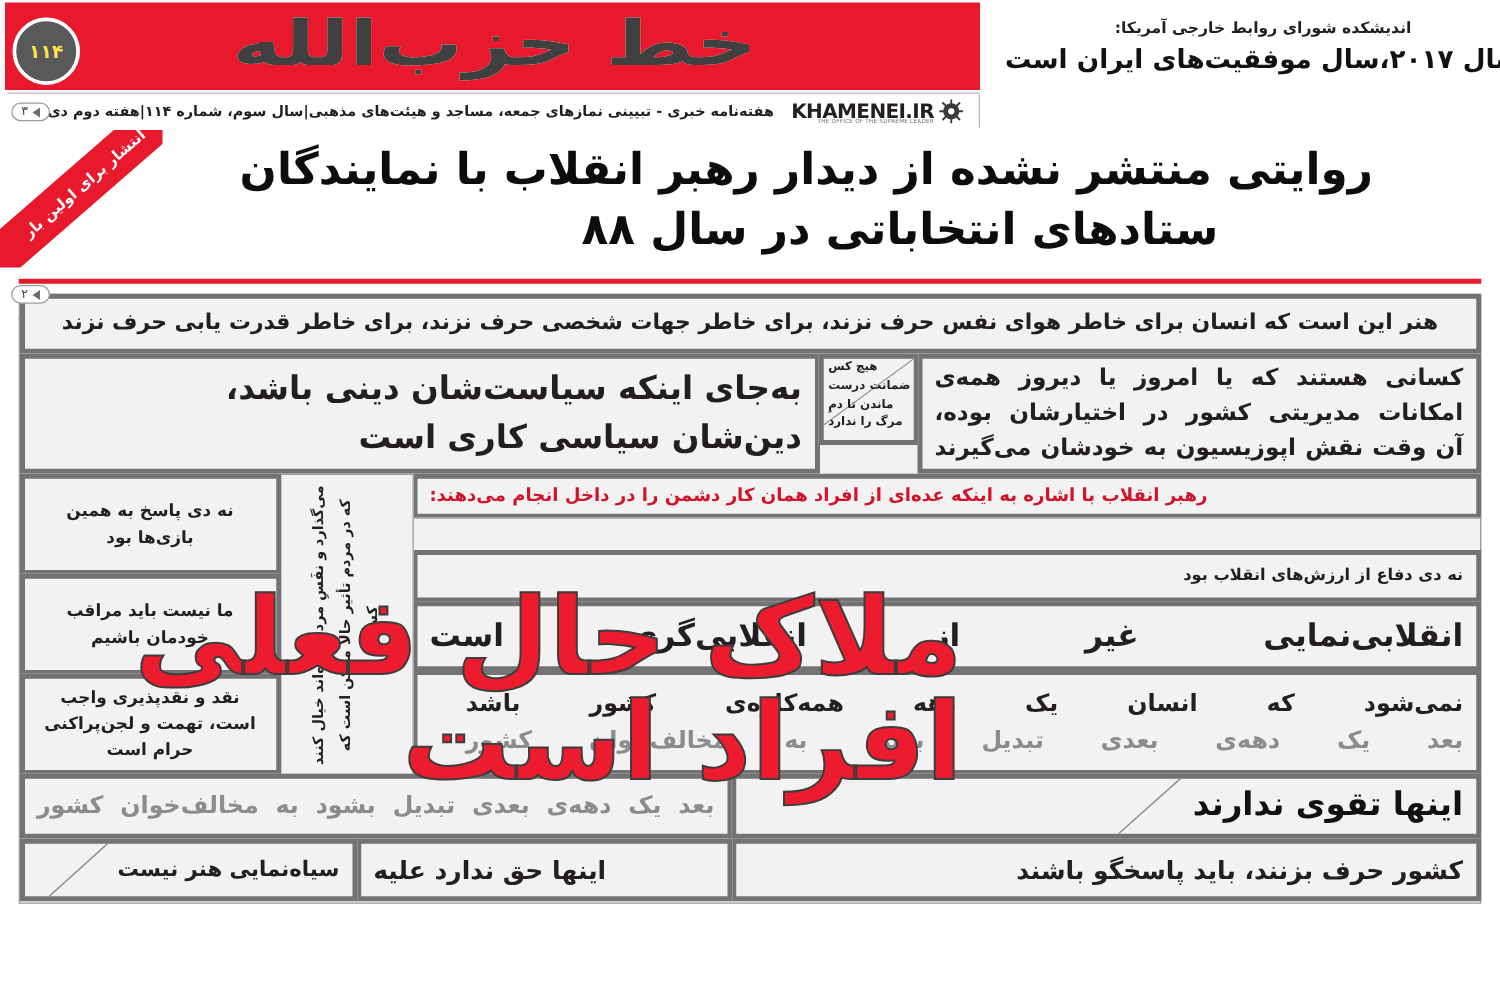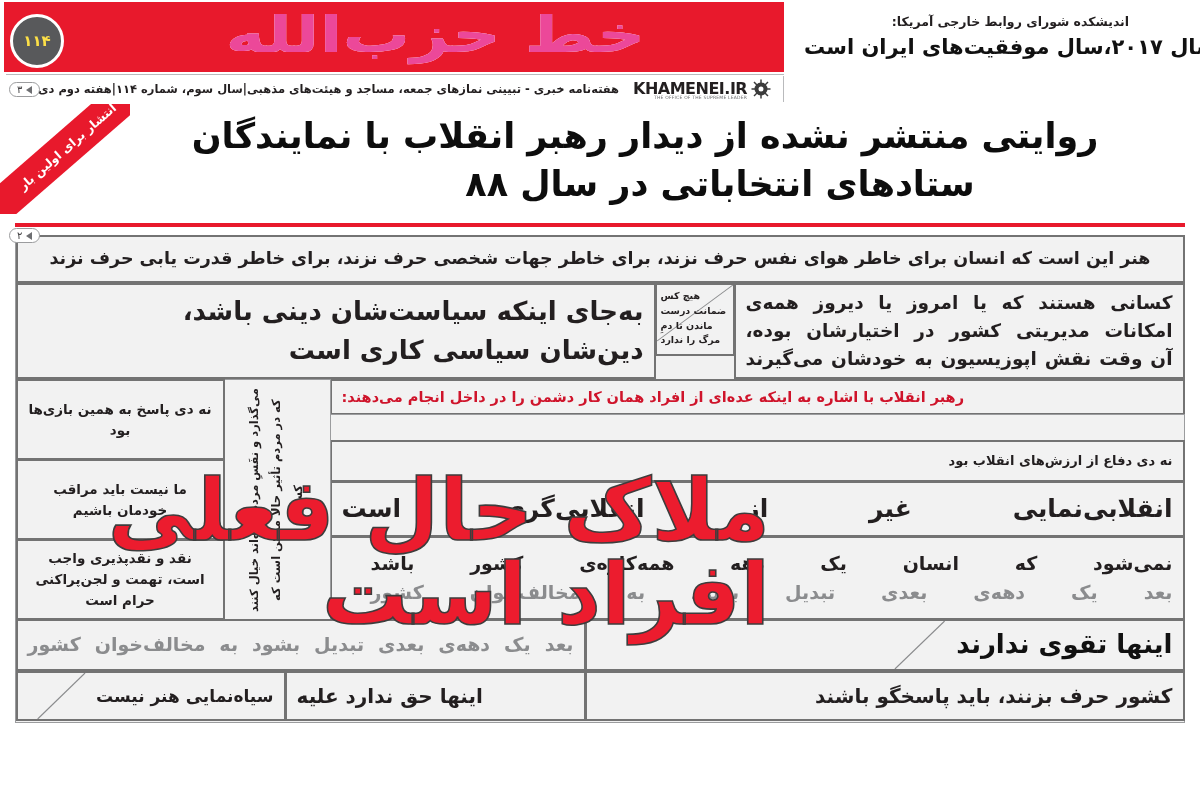--- a/index.html
+++ b/index.html
@@ -25,28 +25,27 @@
     flex:0 0 790px;
     box-sizing:border-box;
   }
   .mast-red{
     position:absolute;left:4px;top:2px;right:6px;height:70px;
     background:#e8192c;
   }
   .mast-logo{
     position:absolute;left:0;top:0;width:100%;height:70px;
     display:flex;align-items:center;justify-content:center;
-    color:#ec4899;
+    color:#404040;
     font-size:50px;
     font-weight:bold;
     letter-spacing:-2px;
     direction:rtl;
     white-space:nowrap;
     text-shadow:0 0 0 #fff;
-    margin-left:40px;
   }
   .mast-logo span{transform:scaleX(1.35);display:inline-block;}
   .mast-badge{
     position:absolute;left:10px;top:14px;
     width:48px;height:48px;border-radius:50%;
     background:#58595b;color:#fde047;
     display:flex;align-items:center;justify-content:center;
     font-size:15px;font-weight:bold;
     border:3px solid #ffffff;
     z-index:4;
@@ -156,21 +155,21 @@
   .body-grid{
     position:relative;
     width:1170px;margin:8px auto 0 auto;
     border:1px solid #9b9c9e;
     background:#f1f1f1;
     box-sizing:border-box;
   }
   .row{display:flex;flex-direction:row-reverse;width:100%;box-sizing:border-box;}
   .cell{
     box-sizing:border-box;
-    border:2px solid #737373;
+    border:4px solid #737373;
     background:#f2f2f2;
     margin:-0.5px;
     display:flex;align-items:center;
     padding:4px 10px;
   }
   .q{
     font-weight:bold;color:#231f20;
     letter-spacing:-0.4px;line-height:1.45;
     width:100%;
   }

